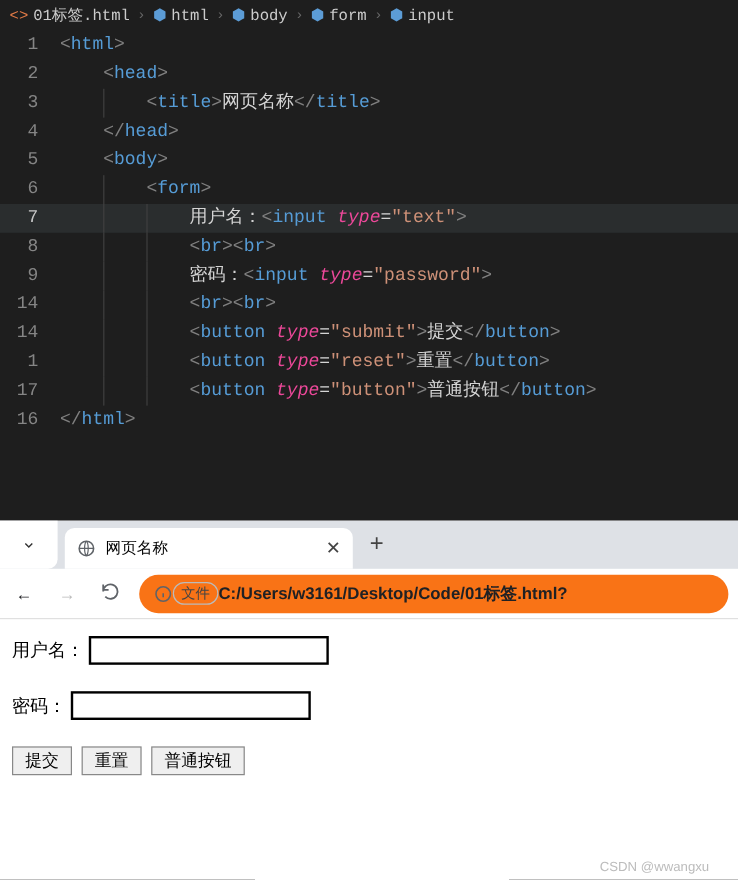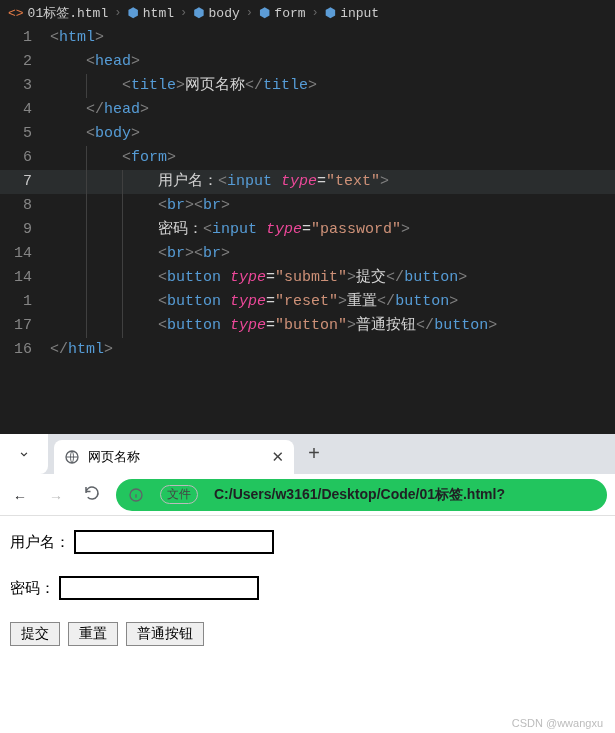--- a/index.html
+++ b/index.html
@@ -105,25 +105,25 @@
       font-size: 14px;
       border-bottom: 1px solid #e0e0e0;
     }
     .nav-btn { color:#5f6368; width:24px; text-align:center; }
     .nav-btn.enabled { color:#202124; }
     .nav-btn.dis { color:#bbb; }
     .omni {
       flex: 1;
       display: flex;
       align-items: center;
-      background: #22c55e;
+      background: #f97316;
       border-radius: 18px;
       height: 32px;
       padding: 0 12px;
-      gap: 16px;
+      gap: 0;
     }
     .file-chip {
       border:1px solid #bbb;
       border-radius: 10px;
       padding: 0 6px;
       font-size: 12px;
       color:#444;
     }
     .url { color:#202124; white-space:nowrap; overflow:hidden;font-weight:bold; }
     .page {
@@ -142,21 +142,21 @@
     .brow { display:flex; gap:8px; }
     .brow button {
       background: #efefef;
       border: 1px solid #888;
       padding: 2px 10px;
       font-family: 'Microsoft YaHei', sans-serif;
       font-size: 14px;
     }
     .watermark {
       position: absolute;
-      right: 12px;
+      right: 24px;
       bottom: 4px;
       color: #bcbcbc;
       font-size: 11px;
       font-family: sans-serif;
     }
   </style>
 </head>
 <body>
 
 <div class="editor">

